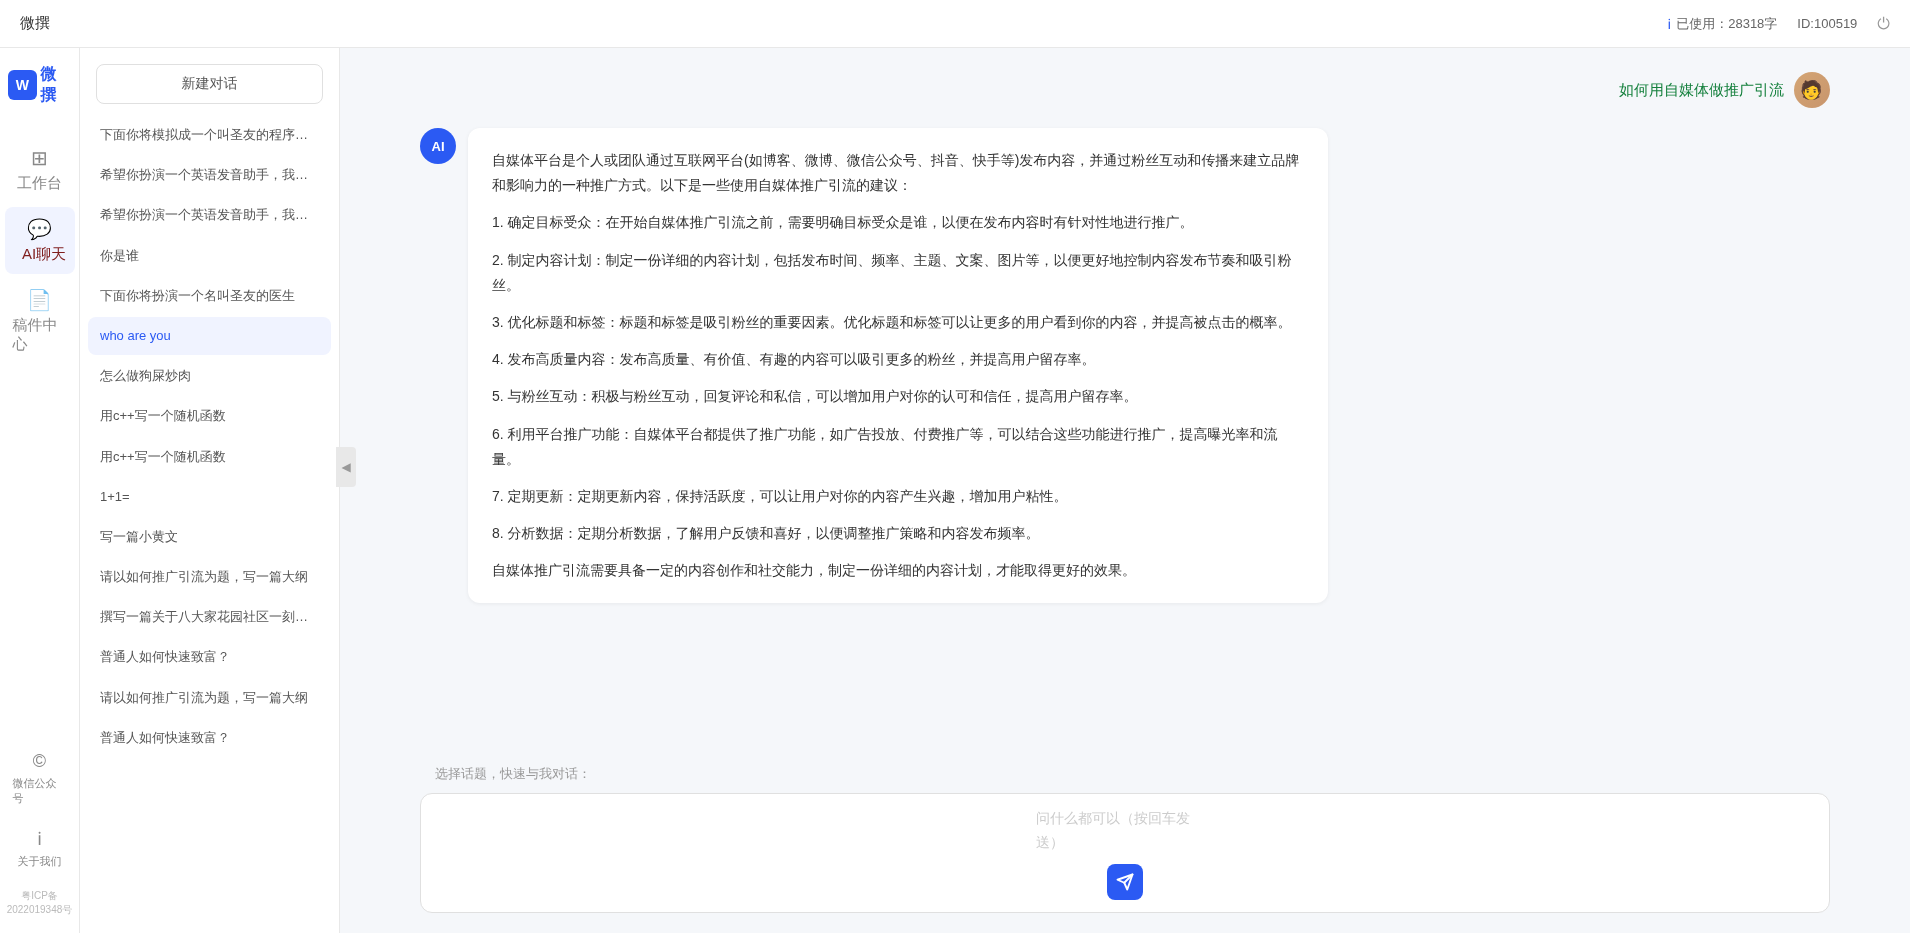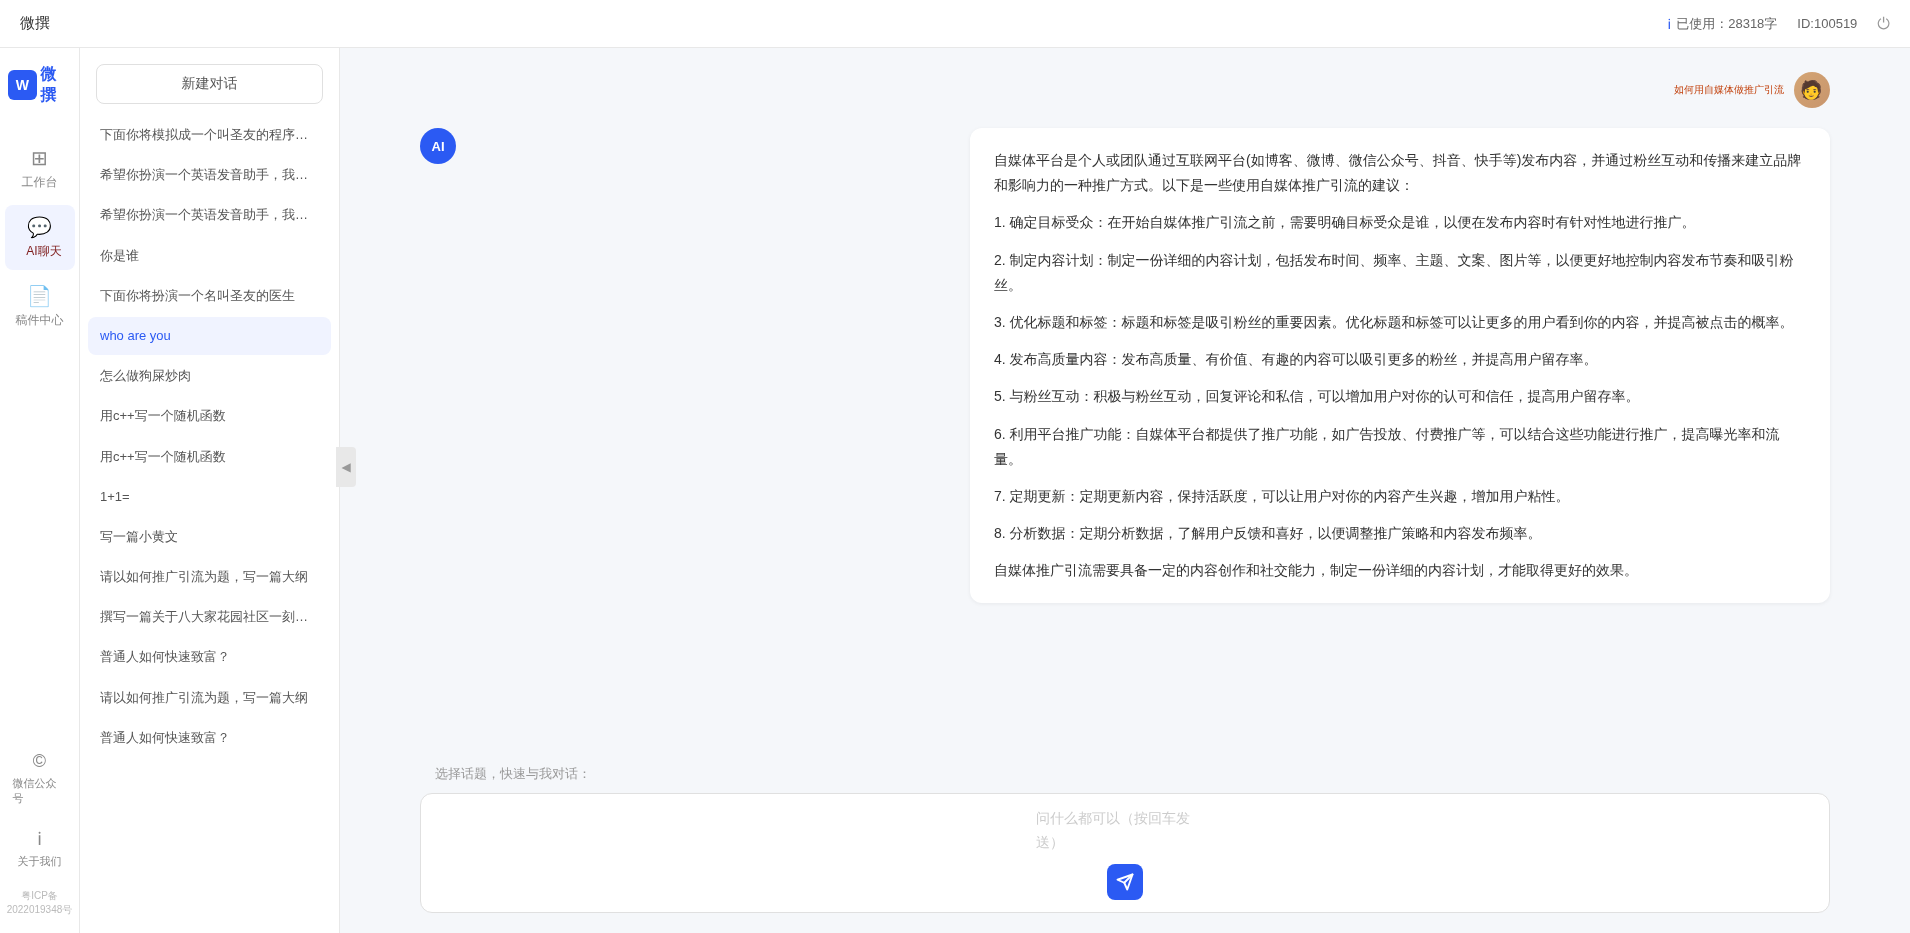--- a/index.html
+++ b/index.html
@@ -79,21 +79,21 @@
       gap: 4px;
       padding: 10px 8px;
       cursor: pointer;
       border-radius: 8px;
       width: 70px;
       margin-bottom: 4px;
     }
     .nav-item.active { background: #f0f3ff; }
     .nav-item .nav-icon { font-size: 20px; color: #888; }
     .nav-item.active .nav-icon { color: #2b5af3; }
-    .nav-item .nav-label { font-size: 12px; color: #888; }
+    .nav-item .nav-label { font-size: 15px; color: #888; }
     .nav-item.active .nav-label { color: #2b5af3; }
     .nav-bottom {
       margin-top: auto;
       display: flex;
       flex-direction: column;
       align-items: center;
       gap: 4px;
     }
     .nav-bottom-item {
       display: flex;
@@ -186,31 +186,31 @@
       gap: 20px;
     }
 
     
     .message-row {
       display: flex;
       gap: 12px;
       align-items: flex-start;
     }
     .message-row.user { justify-content: flex-end; }
-    .message-row.ai { justify-content: space-between; }
+    .message-row.ai { justify-content: flex-start; }
 
     .user-question {
       display: flex;
       align-items: center;
       gap: 10px;
       align-self: flex-end;
     }
     .user-question-text {
-      font-size: 10px;
-      color: #c2410c;
+      font-size: 15px;
+      color: #15803d;
     }
 
     .ai-bubble {
       background: #fff;
       border-radius: 12px;
       padding: 20px 24px;
       max-width: 860px;
       font-size: 14px;
       color: #333;
       line-height: 1.8;

